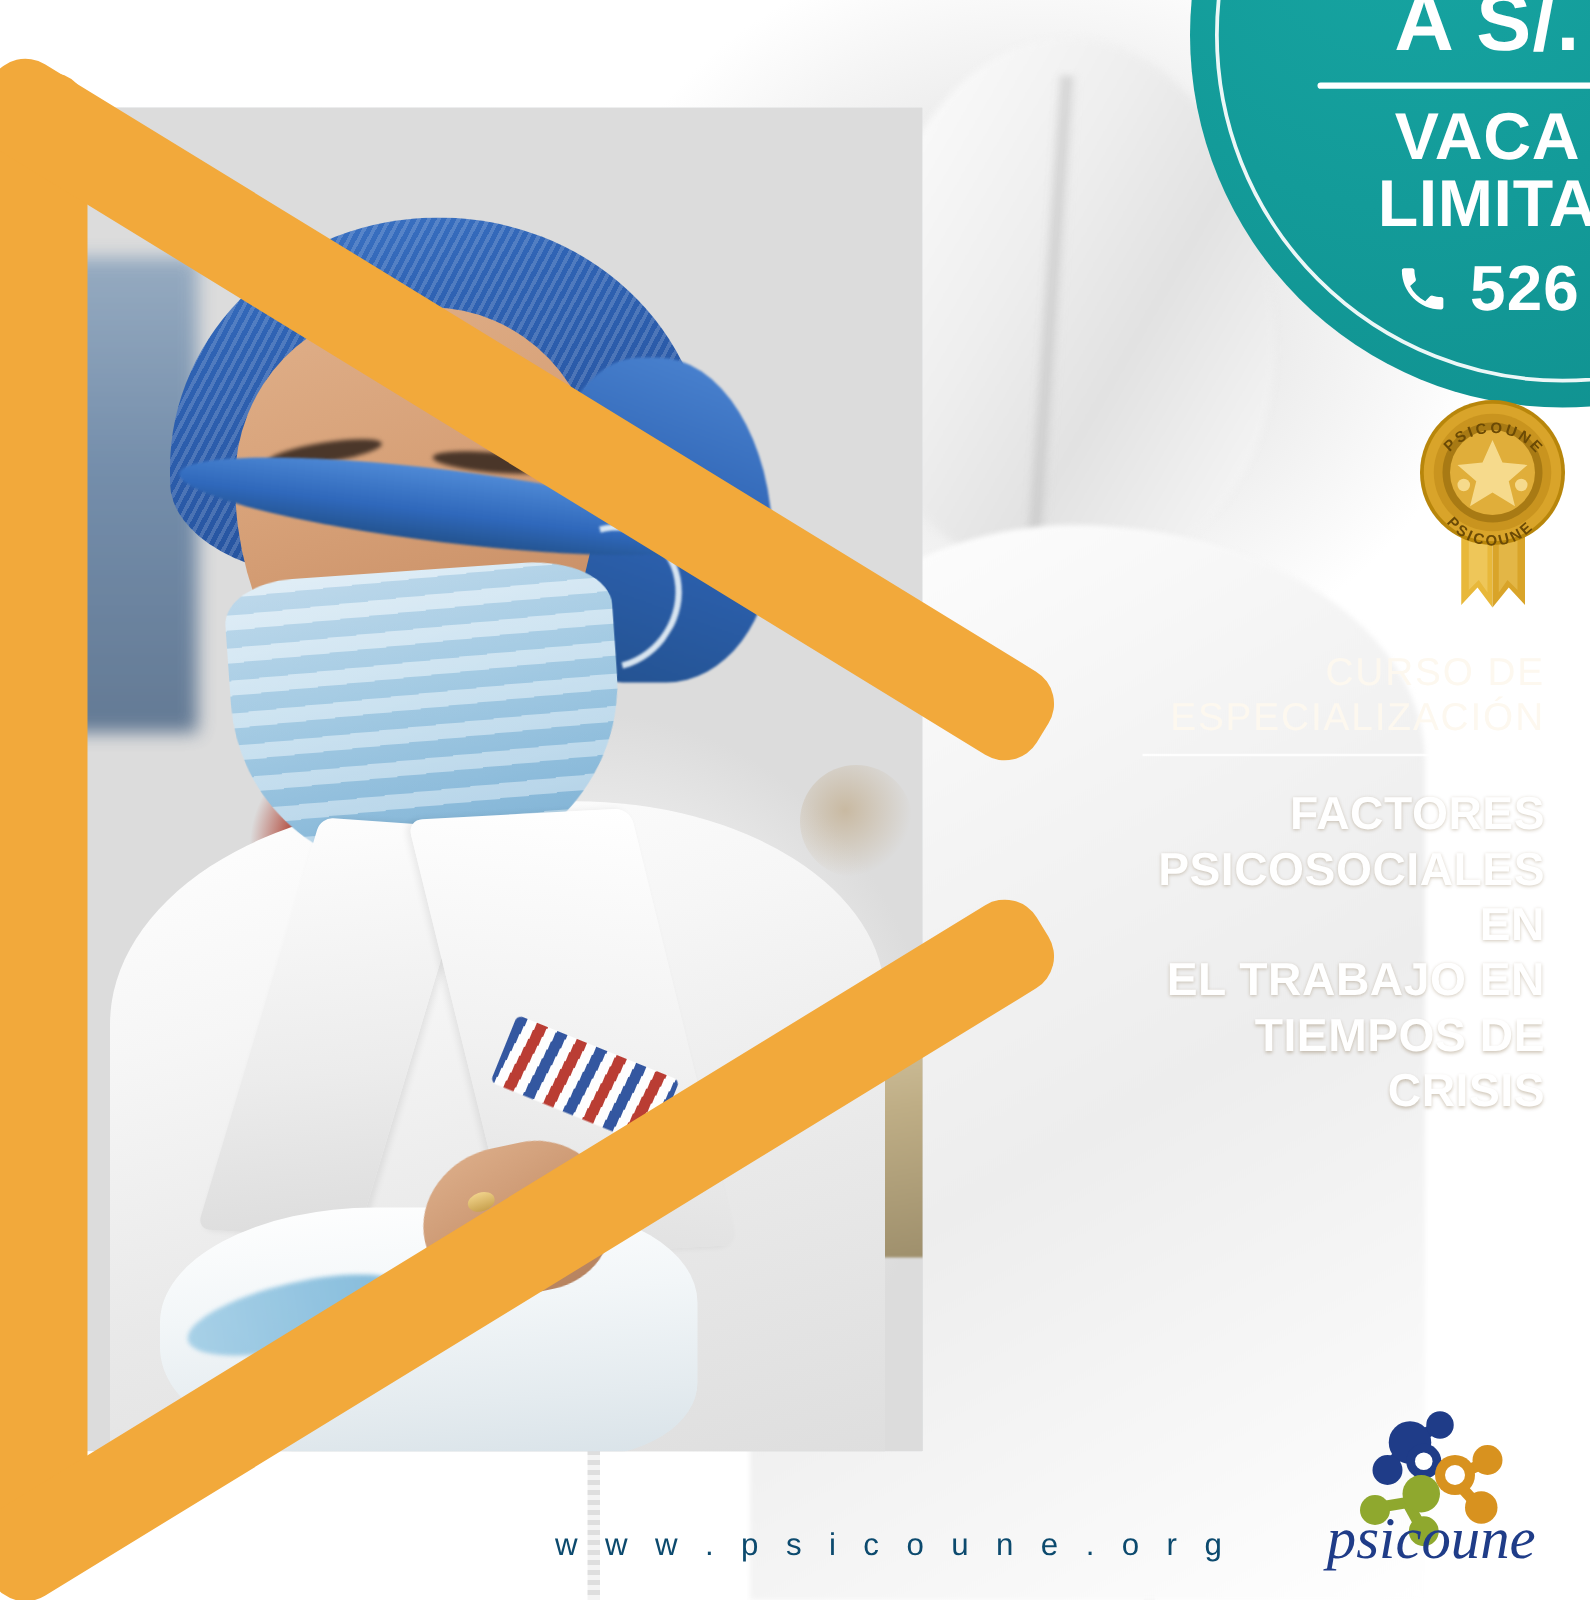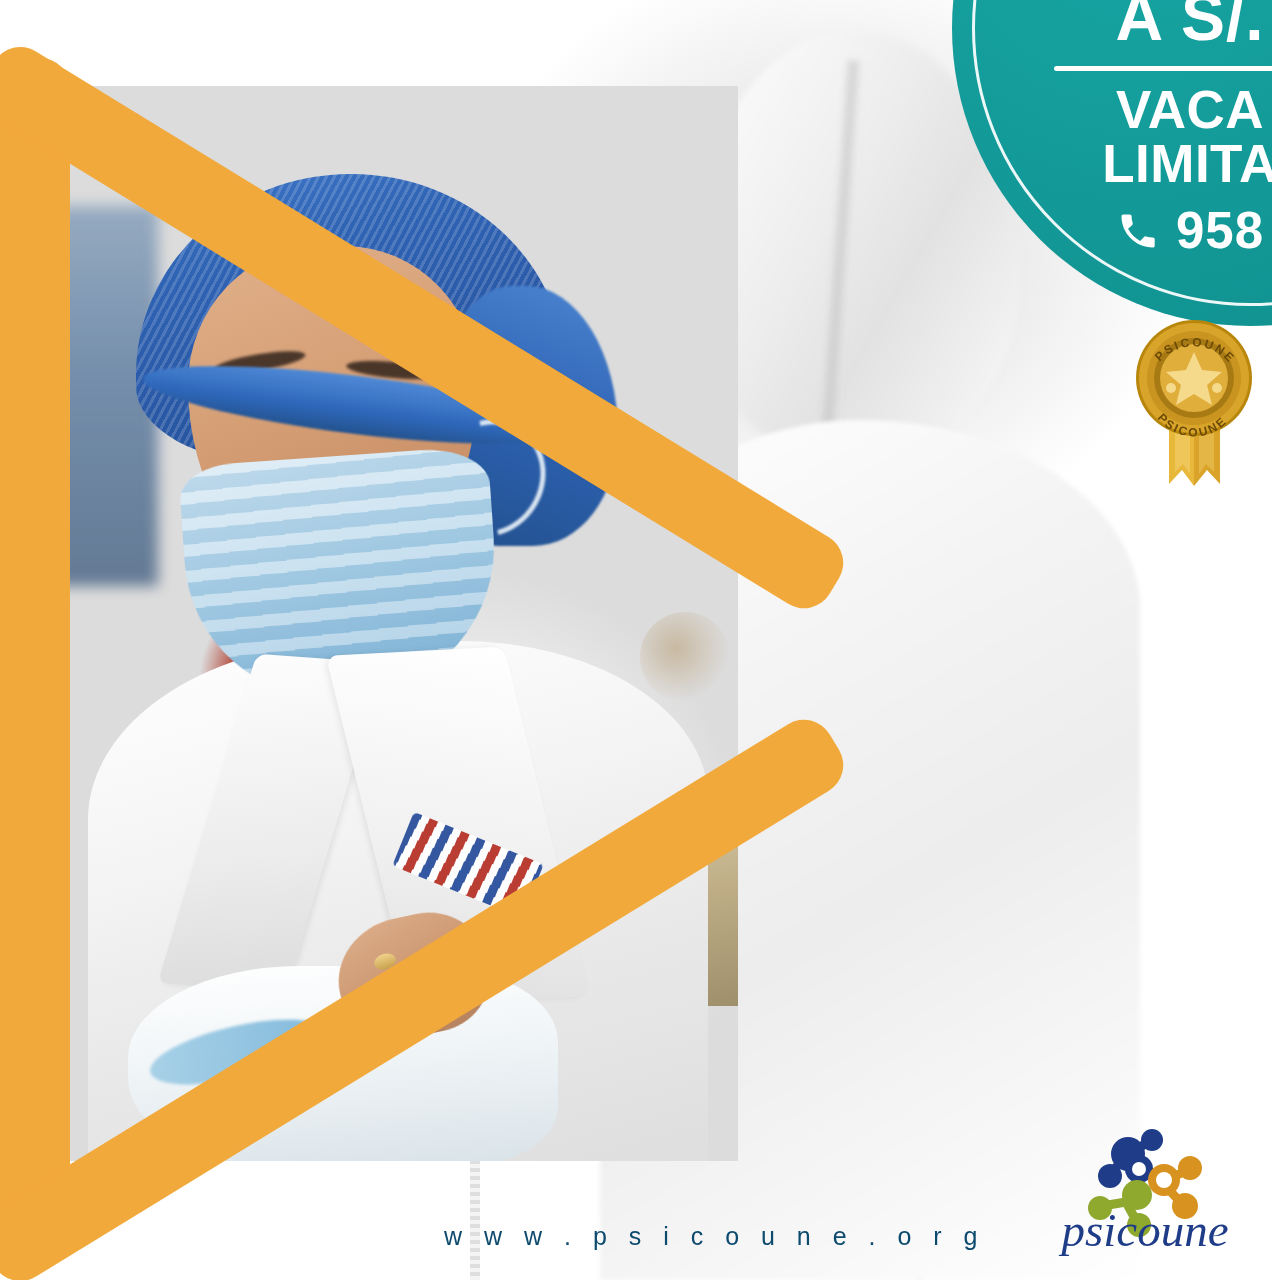--- a/index.html
+++ b/index.html
@@ -396,21 +396,21 @@
   <div class="teal-ring"></div>
   <div class="teal-content">
     <div class="price-line">A S/.</div>
     <div class="teal-rule"></div>
     <div class="vac-line">VACA</div>
     <div class="vac-line">LIMITA</div>
     <div class="phone-row">
       <svg class="phone-ico" viewBox="0 0 24 24" aria-hidden="true">
         <path fill="#ffffff" d="M6.6 10.8c1.5 2.9 3.7 5.1 6.6 6.6l2.2-2.2c.3-.3.7-.4 1-.2 1.2.4 2.4.6 3.7.6.6 0 1 .4 1 1V20c0 .6-.4 1-1 1C10.6 21 3 13.4 3 4c0-.6.4-1 1-1h3.5c.6 0 1 .4 1 1 0 1.3.2 2.5.6 3.7.1.4 0 .7-.2 1l-2.3 2.1z"></path>
       </svg>
-      <span class="phone-num">958</span>
+      <span class="phone-num">526</span>
     </div>
   </div>
 
   <svg class="seal" viewBox="0 0 150 190">
     <defs>
       <path id="arcTop" d="M 32 72 A 45 45 0 0 1 118 72" fill="none"></path>
       <path id="arcBot" d="M 30 94 A 46 46 0 0 0 120 94" fill="none"></path>
     </defs>
 
     <path d="M50 104 L50 178 L63 164 L75 180 L75 104 Z" fill="#E8B83A"></path>
@@ -429,20 +429,30 @@
       <circle cx="98" cy="82" r="5" fill="#F6DA8C"></circle>
     </g>
     <text font-size="12" font-weight="bold" fill="#6B4A05" letter-spacing="2.2" font-family="Liberation Sans, sans-serif">
       <textPath href="#arcTop" startOffset="16%" id="sealTopPath">PSICOUNE</textPath>
     </text>
     <text font-size="12" font-weight="bold" fill="#6B4A05" letter-spacing="2.2" font-family="Liberation Sans, sans-serif">
       <textPath href="#arcBot" startOffset="16%" id="sealBotPath">PSICOUNE</textPath>
     </text>
   </svg>
 
+  <div class="panel-text">
+    <div class="kicker">CURSO DE</div>
+    <div class="kicker">ESPECIALIZACIÓN</div>
+    <div class="kicker-rule"></div>
+    <div class="headline">FACTORES</div>
+    <div class="headline">PSICOSOCIALES EN</div>
+    <div class="headline">EL TRABAJO EN</div>
+    <div class="headline">TIEMPOS DE</div>
+    <div class="headline">CRISIS</div>
+  </div>
 
   <div class="site-url">w w w . p s i c o u n e . o r g</div>
 
   <svg class="logo" viewBox="0 0 210 140">
     <g>
       <line x1="88" y1="32" x2="112" y2="18" stroke="#1F3C88" stroke-width="9"></line>
       <line x1="88" y1="32" x2="70" y2="52" stroke="#1F3C88" stroke-width="9"></line>
       <line x1="88" y1="32" x2="98" y2="56" stroke="#1F3C88" stroke-width="9"></line>
       <line x1="98" y1="56" x2="86" y2="80" stroke="#8FA82E" stroke-width="9"></line>
       <line x1="86" y1="80" x2="62" y2="84" stroke="#8FA82E" stroke-width="9"></line>

